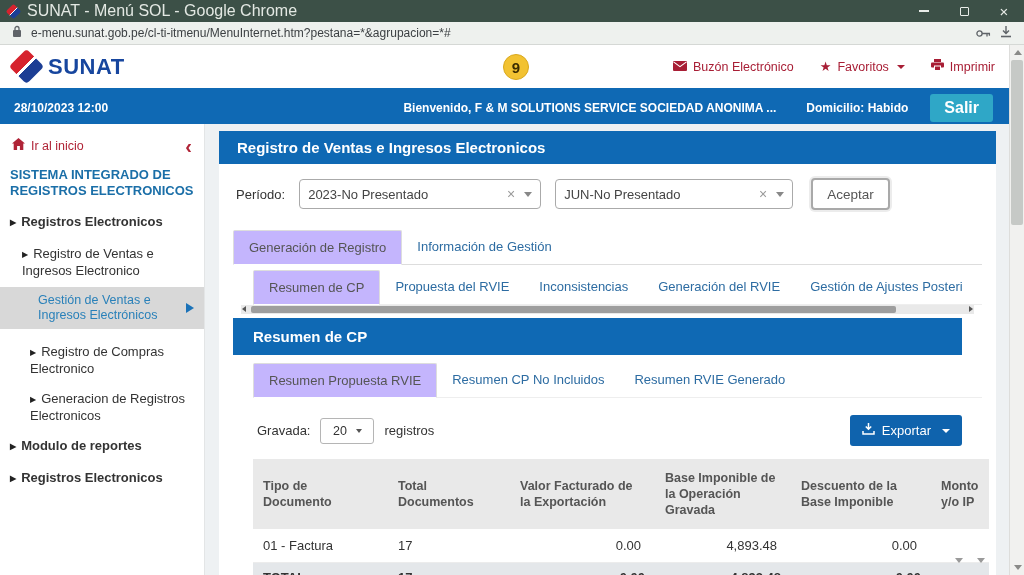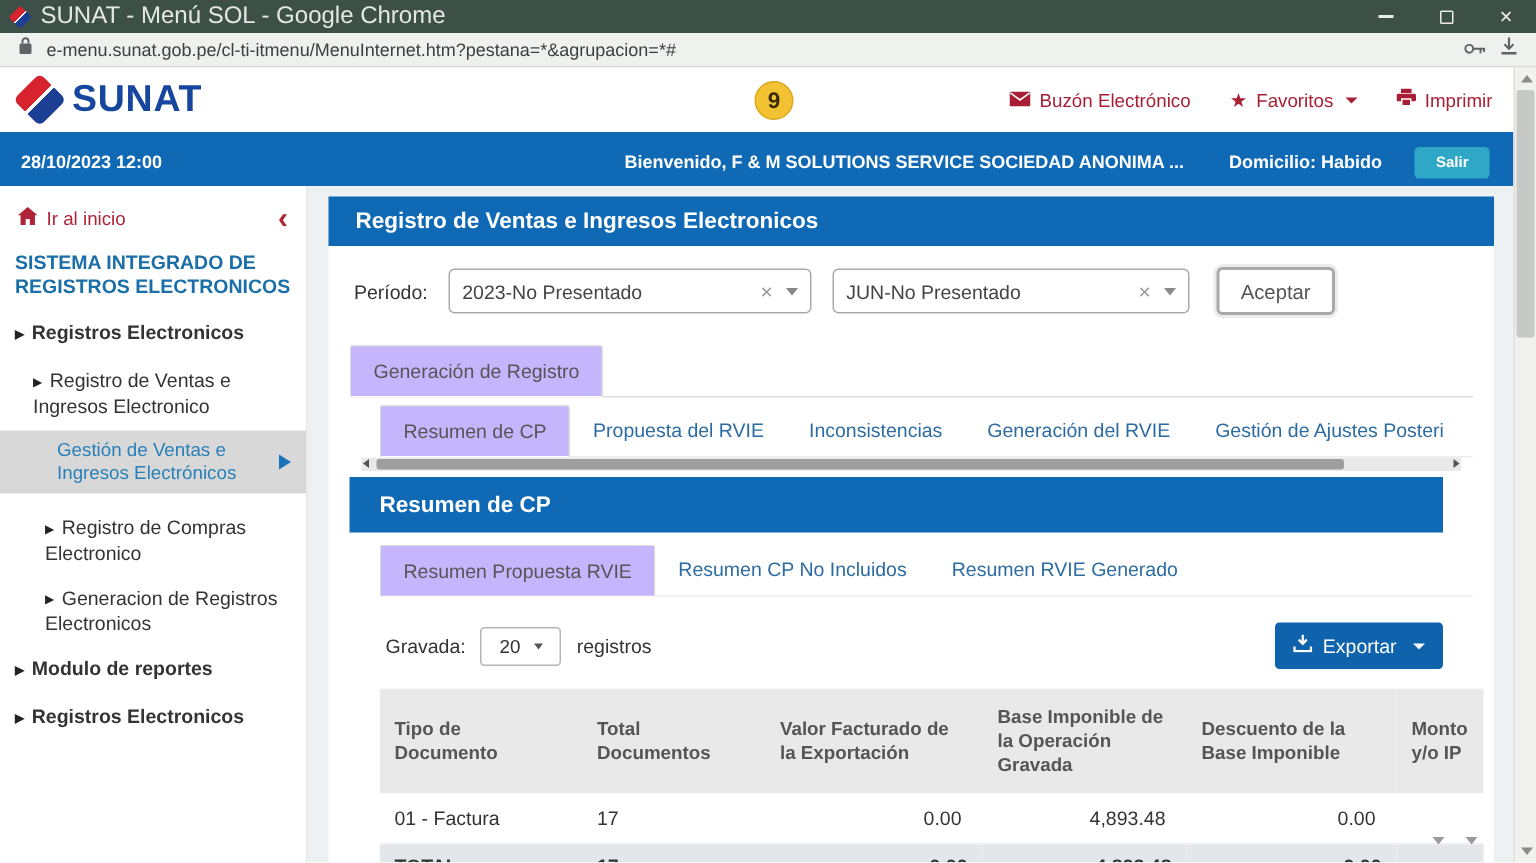--- a/index.html
+++ b/index.html
@@ -29,34 +29,34 @@
   .vscroll .arr-up, .vscroll .arr-dn { position:absolute; left:4px; width:0; height:0; }
   .arr-up { top:5px; border-left:4px solid transparent; border-right:4px solid transparent; border-bottom:5px solid #8a8a88; }
   .arr-dn { bottom:5px; border-left:4px solid transparent; border-right:4px solid transparent; border-top:5px solid #8a8a88; }
   .vthumb { position:absolute; top:15px; left:1px; width:12px; height:165px; background:#c6c9c6; border-radius:2px; }
 
   
   .site-header { height:47px; background:#fff; border-bottom:4px solid #0f69b4; display:flex; align-items:center; padding:0 14px; position:relative; }
   .brand { display:flex; align-items:center; gap:9px; }
   .logo-mark { width:25px; height:25px; transform:rotate(-45deg); border-radius:4px;
     background:linear-gradient(180deg,#d6232e 44%,#fff 44%,#fff 54%,#1c3e94 54%); }
-  .brand-name { font-size:25px; font-weight:bold; color:#17469e; letter-spacing:0.5px; }
+  .brand-name { font-size:22px; font-weight:bold; color:#17469e; letter-spacing:0.5px; }
   .badge-9 { position:absolute; left:503px; top:9px; width:26px; height:26px; border-radius:50%;
     background:#f2c232; border:1px solid #d9a81c; color:#3a2b00; font-size:15px; font-weight:bold;
     display:flex; align-items:center; justify-content:center; }
   .header-links { margin-left:auto; display:flex; align-items:center; gap:26px; }
   .hlink { display:flex; align-items:center; gap:6px; color:#a81e35; font-size:12.5px; white-space:nowrap; }
   .hlink .star { font-size:13px; line-height:1; }
   .caret-red { width:0; height:0; border-left:4px solid transparent; border-right:4px solid transparent; border-top:4px solid #a81e35; margin-left:2px; }
 
   
   .welcome-bar { height:32px; background:#0f69b4; display:flex; align-items:center; padding:0 16px 0 14px; color:#fff; font-size:12px; font-weight:bold; }
   .welcome-msg { margin-left:auto; }
   .domicilio { margin-left:30px; }
-  .salir-btn { margin-left:22px; background:#2fa7c7; color:#fff; border:none; border-radius:3px; font-size:10px; font-weight:bold; padding:5px 14px; font-family:inherit; }
+  .salir-btn { margin-left:22px; background:#2fa7c7; color:#fff; border:none; border-radius:3px; font-size:16px; font-weight:bold; padding:5px 14px; font-family:inherit; }
 
   
   .content { flex:1; display:flex; overflow:hidden; background:#eef1f3; }
 
   
   .sidebar { width:205px; background:#fff; border-right:1px solid #e3e5e6; font-size:13px; flex:0 0 auto; }
   .side-home { display:flex; align-items:center; gap:6px; padding:14px 12px 0 12px; color:#b02437; font-size:12.5px; }
   .side-collapse { margin-left:auto; color:#b02437; font-size:20px; font-weight:bold; line-height:10px; }
   .side-title { margin:14px 10px 0 10px; color:#1b6fa8; font-weight:bold; font-size:13px; line-height:16px; }
   .side-item { color:#333; margin-top:15px; padding:0 8px 0 10px; line-height:15px; }
@@ -228,20 +228,21 @@
             <div class="select2" style="width:238px">
               <span>JUN-No Presentado</span>
               <span class="sel-x">×</span>
               <span class="sel-caret"></span>
             </div>
             <button class="aceptar-btn">Aceptar</button>
           </div>
 
           <div class="tabs tabs1">
             <span class="tab active">Generación de Registro</span>
+            <span class="tab">Información de Gestión</span>
           </div>
 
           <div class="tabs tabs2">
             <span class="tab active">Resumen de CP</span>
             <span class="tab">Propuesta del RVIE</span>
             <span class="tab">Inconsistencias</span>
             <span class="tab">Generación del RVIE</span>
             <span class="tab clip">Gestión de Ajustes Posteri</span>
           </div>
 

